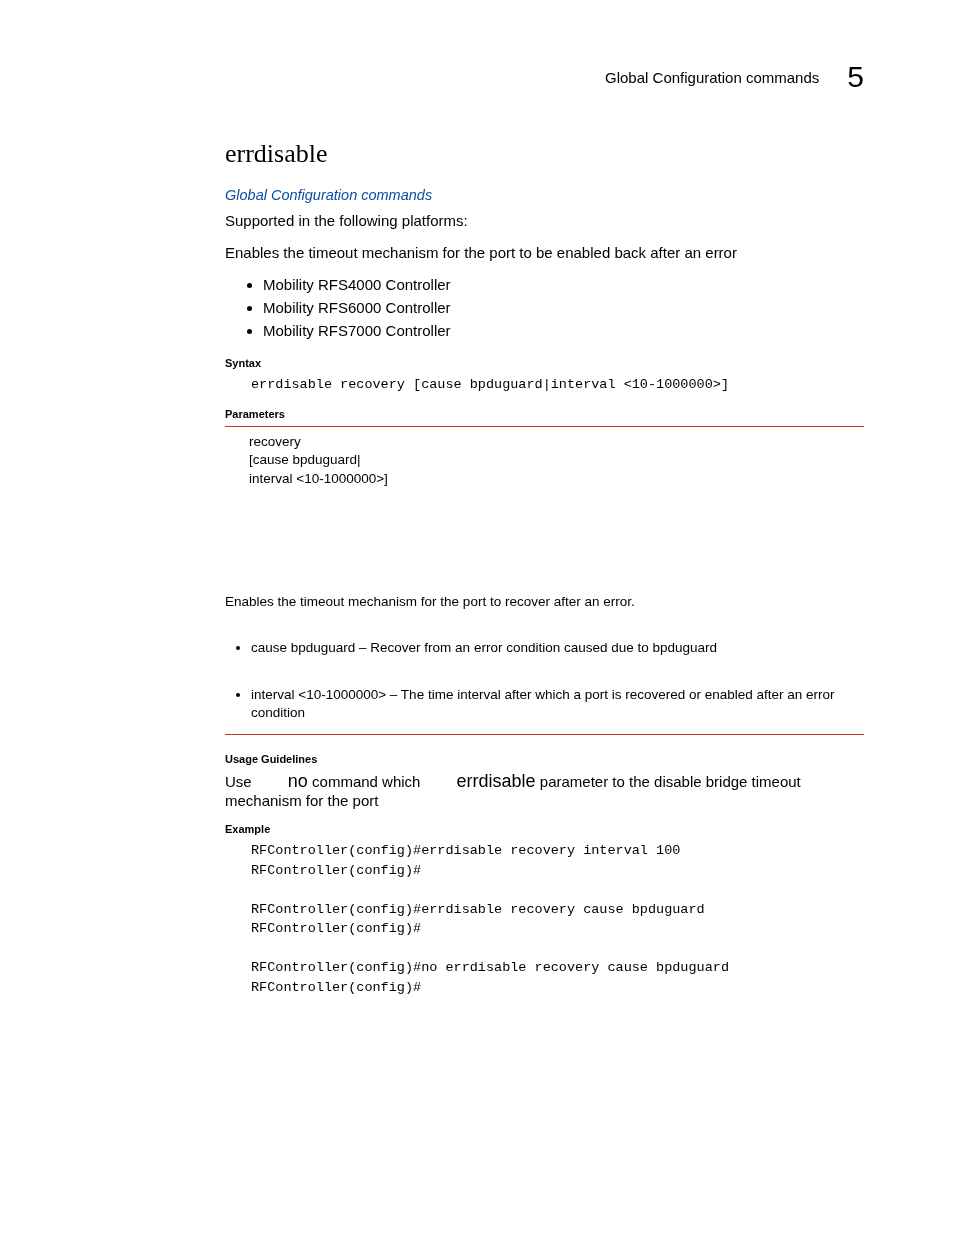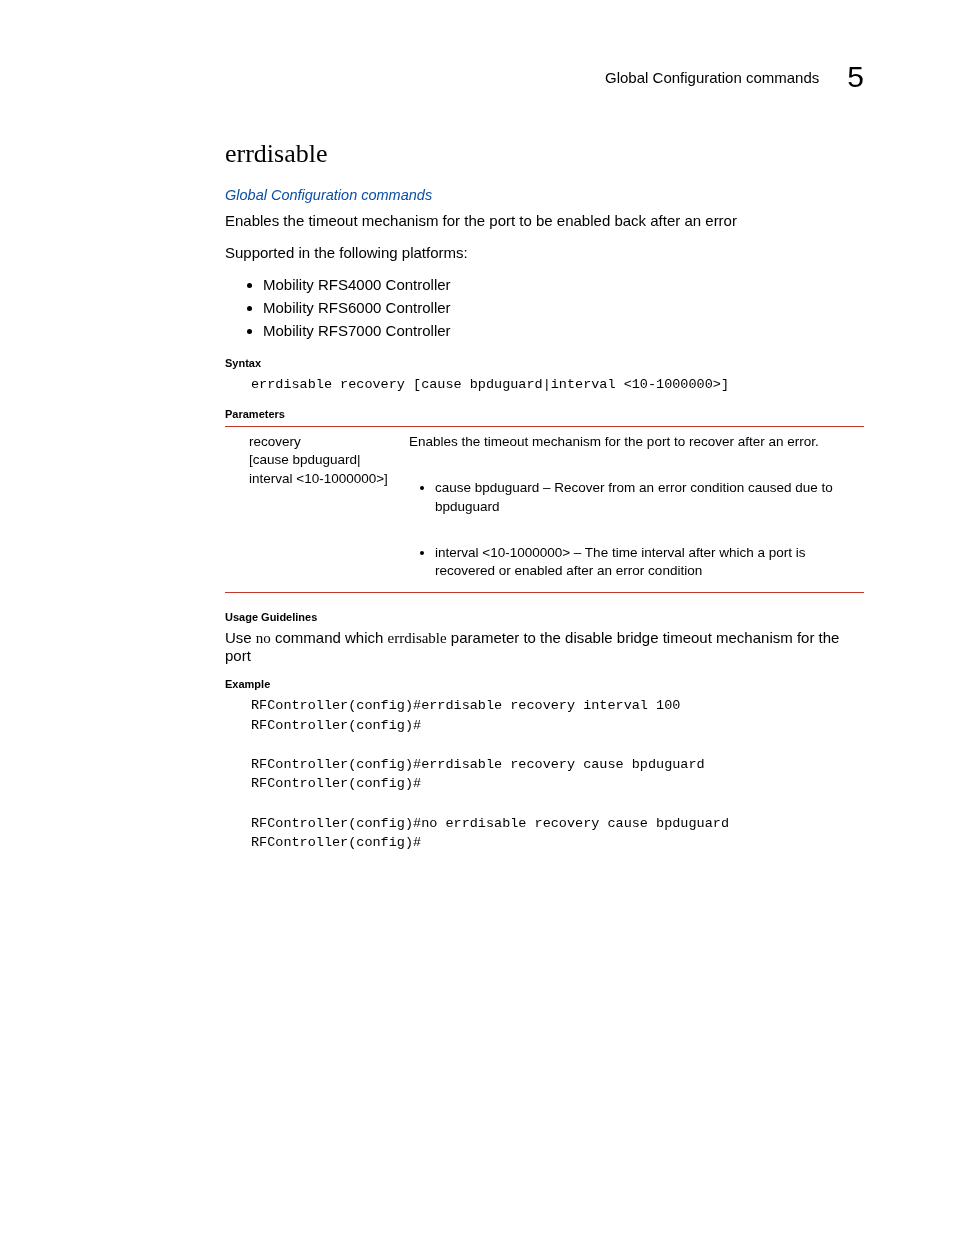--- a/index.html
+++ b/index.html
@@ -70,62 +70,64 @@
   }
   .param-table {
     border-top: 1.5px solid #c0392b;
     border-bottom: 1.5px solid #c0392b;
     padding: 6px 0 8px 0;
     margin: 4px 0 18px 0;
     display: flex;
     gap: 10px;
     font-size: 13.5px;
     line-height: 1.35;
+    flex-direction: column;
   }
   .param-left {
     flex: 0 0 150px;
     padding-left: 24px;
   }
   .param-right {
     flex: 1;
     padding-right: 20px;
   }
   .param-right ul {
     margin: 4px 0 0 0;
     padding-left: 26px;
   }
   .param-right li {
     margin-bottom: 4px;
     margin-top: 28px;
   }
   .inline-code {
-    font-family: Liberation Serif, serif;
-    font-size: 15px;
+    font-family: Liberation Sans, sans-serif;
+    font-size: 18px;
+    margin-left: 32px;
   }
   .usage {
     font-size: 15px;
     margin: 0 0 14px 0;
   }
 </style>
 </head>
 <body>
 
 <div class="page">
 
   <div class="header">
     <span class="header-text">Global Configuration commands</span>
     <span class="header-num">5</span>
   </div>
 
   <h1 class="h1">errdisable</h1>
 
   <div class="link">Global Configuration commands</div>
 
+  <p class="para">Supported in the following platforms:</p>
   <p class="para">Enables the timeout mechanism for the port to be enabled back after an error</p>
-  <p class="para">Supported in the following platforms:</p>
 
   <ul class="platforms">
     <li>Mobility RFS4000 Controller</li>
     <li>Mobility RFS6000 Controller</li>
     <li>Mobility RFS7000 Controller</li>
   </ul>
 
   <div class="section-h">Syntax</div>
   <div class="code">errdisable recovery [cause bpduguard|interval &lt;10-1000000&gt;]</div>
 

